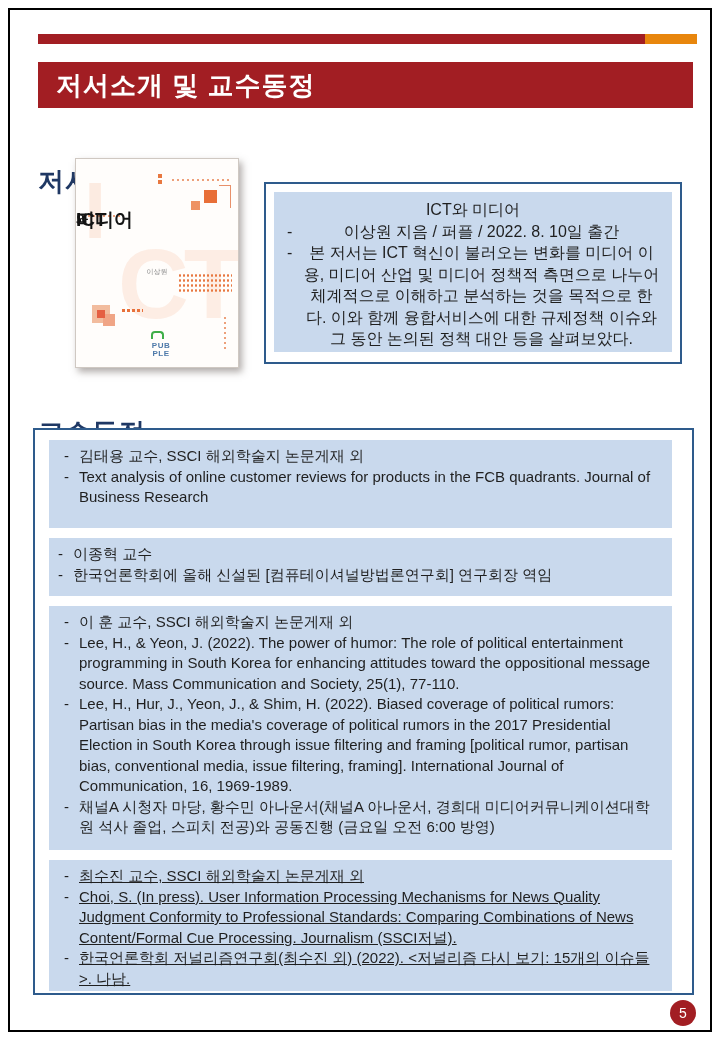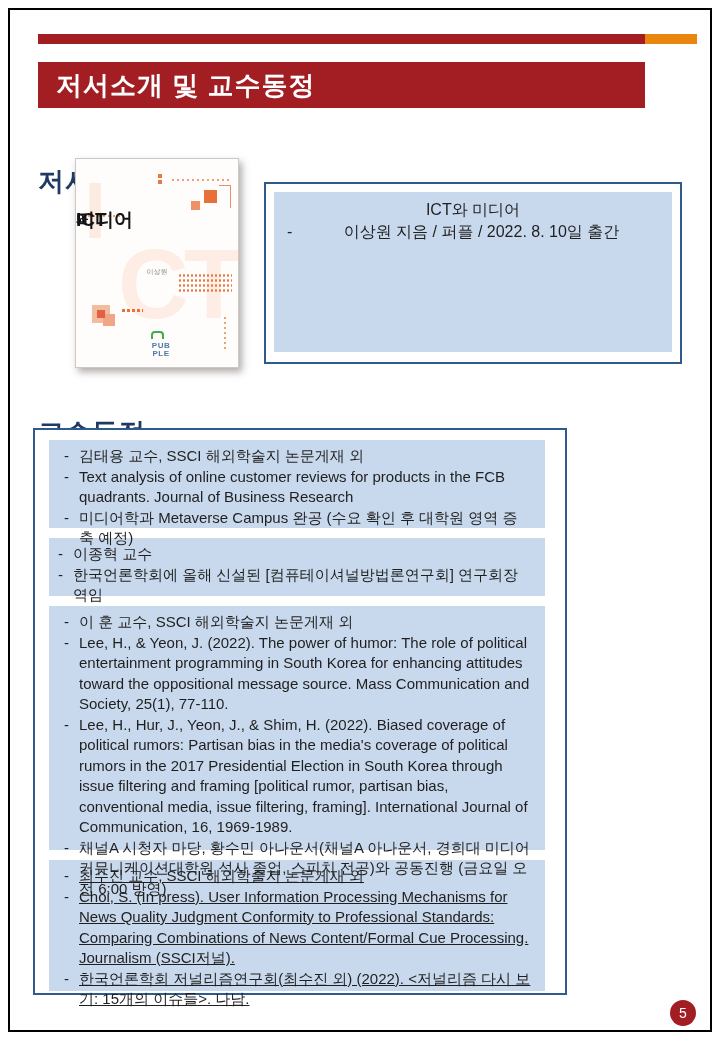--- a/index.html
+++ b/index.html
@@ -7,21 +7,21 @@
     width:720px;height:1040px;position:relative;background:#ffffff;
     font-family:"Liberation Sans", sans-serif;color:#222;overflow:hidden;
   }
   .abs{position:absolute;}
   
   .page-frame{left:8px;top:8px;width:704px;height:1024px;border:2px solid #000;box-sizing:border-box;}
   
   .top-bar-red{left:38px;top:34px;width:607px;height:10px;background:#A21E23;}
   .top-bar-orange{left:645px;top:34px;width:52px;height:10px;background:#E8860D;}
   
-  .banner{left:38px;top:62px;width:607px;height:46px;background:#A21E23;color:#fff;
+  .banner{left:38px;top:62px;width:655px;height:46px;background:#A21E23;color:#fff;
     font-size:26px;font-weight:bold;line-height:46px;padding-left:18px;box-sizing:border-box;
     letter-spacing:1px;}
   
   .sec-heading{font-size:26px;font-weight:bold;color:#1F3864;letter-spacing:1px;}
   #h-books{left:38px;top:116px;margin-top:48px;}
   #h-fac{left:38px;top:386px;margin-top:29px;}
   
   .book-cover{left:75px;top:158px;width:162px;height:208px;background:#FFFDFB;
     border:1px solid #CFC8C2;box-shadow:3px 4px 7px rgba(100,90,85,0.5);overflow:hidden;}
   .book-cover *{position:absolute;}
@@ -55,21 +55,21 @@
   .cv-logo .logo-text{position:static;display:block;font-size:8px;font-weight:bold;color:#4E79A9;
     line-height:7.5px;letter-spacing:0.5px;margin-left:8px;}
   
   .desc-outer{left:264px;top:182px;width:418px;height:182px;border:2px solid #2E5B8C;
     background:#fff;box-sizing:border-box;}
   .desc-blue{position:absolute;left:8px;top:8px;right:8px;bottom:10px;background:#C9D9ED;
     padding:7px 11px;box-sizing:border-box;font-size:16px;line-height:21.5px;color:#1f1f1f;text-align:center;}
   .bullet{position:relative;padding-left:17px;}
   .bullet::before{content:"-";position:absolute;left:2px;}
   
-  .fac-outer{left:33px;top:428px;width:534px;height:567px;border:2px solid #2E5B8C;background:#fff;
+  .fac-outer{left:33px;top:428px;width:661px;height:567px;border:2px solid #2E5B8C;background:#fff;
     box-sizing:border-box;padding:10px 20px 8px 14px;display:flex;flex-direction:column;gap:10px;}
   .fac-box{background:#C9D9ED;padding:6px 14px;font-size:15px;line-height:20.5px;color:#1f1f1f;
     box-sizing:border-box;}
   .fac-box .bullet{padding-left:16px;}
   .fac-box .bullet::before{left:1px;}
   #fac-box-0{min-height:88px;}
   #fac-box-1{min-height:58px;padding-left:8px;}
   #fac-box-2{min-height:244px;}
   #fac-box-3{min-height:131px;text-decoration:underline;}
   
@@ -117,30 +117,30 @@
     <span class="bag"></span>
     <span class="logo-text">PUB</span>
     <span class="logo-text">PLE</span>
   </div>
 </div>
 
 <div class="abs desc-outer">
   <div class="desc-blue">
     <div>ICT와 미디어</div>
     <div class="bullet">이상원 지음 / 퍼플 / 2022. 8. 10일 출간</div>
+    <div class="bullet">본 저서는 ICT 혁신이 불러오는 변화를 미디어 이용, 미디어 산업 및 미디어 정책적 측면으로 나누어 체계적으로 이해하고 분석하는 것을 목적으로 한다. 이와 함께 융합서비스에 대한 규제정책 이슈와 그 동안 논의된 정책 대안 등을 살펴보았다.</div>
   </div>
 </div>
 
 <div class="abs sec-heading" id="h-fac">교수동정</div>
 
 <div class="abs fac-outer">
   <div class="fac-box" id="fac-box-0">
     <div class="bullet">김태용 교수, SSCI 해외학술지 논문게재 외</div>
     <div class="bullet">Text analysis of online customer reviews for products in the FCB quadrants. Journal of Business Research</div>
-    <div class="bullet">미디어학과 Metaverse Campus 완공 (수요 확인 후 대학원 영역 증축 예정)</div>
   </div>
   <div class="fac-box" id="fac-box-1">
     <div class="bullet">이종혁 교수</div>
     <div class="bullet">한국언론학회에 올해 신설된 [컴퓨테이셔널방법론연구회] 연구회장 역임</div>
   </div>
   <div class="fac-box" id="fac-box-2">
     <div class="bullet">이 훈 교수, SSCI 해외학술지 논문게재 외</div>
     <div class="bullet">Lee, H., &amp; Yeon, J. (2022). The power of humor: The role of political entertainment programming in South Korea for enhancing attitudes toward the oppositional message source. Mass Communication and Society, 25(1), 77-110.</div>
     <div class="bullet">Lee, H., Hur, J., Yeon, J., &amp; Shim, H. (2022). Biased coverage of political rumors: Partisan bias in the media's coverage of political rumors in the 2017 Presidential Election in South Korea through issue filtering and framing [political rumor, partisan bias, conventional media, issue filtering, framing]. International Journal of Communication, 16, 1969-1989.</div>
     <div class="bullet">채널A 시청자 마당, 황수민 아나운서(채널A 아나운서, 경희대 미디어커뮤니케이션대학원 석사 졸업, 스피치 전공)와 공동진행 (금요일 오전 6:00 방영)</div>

